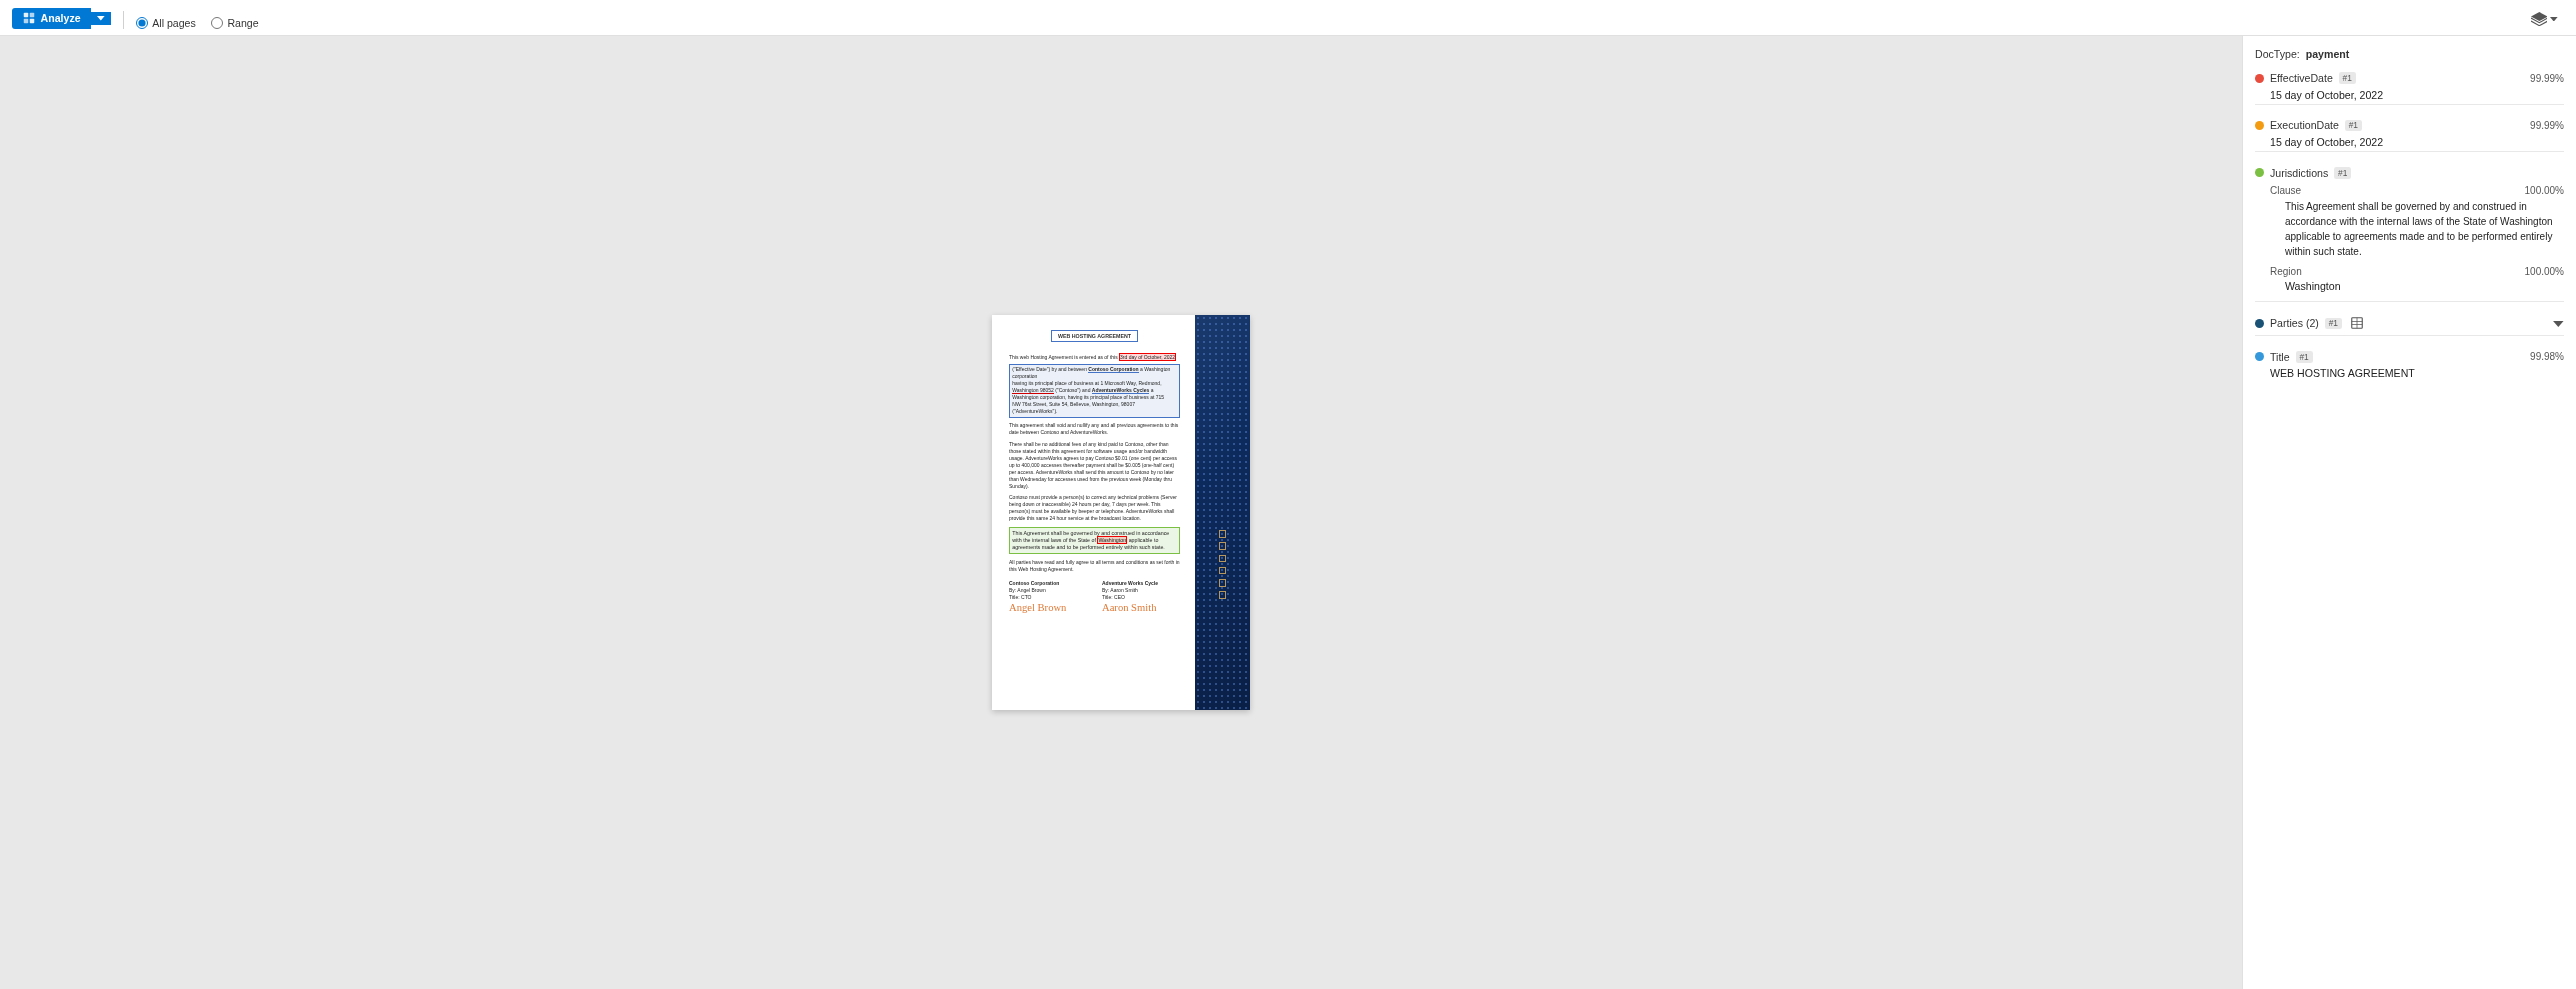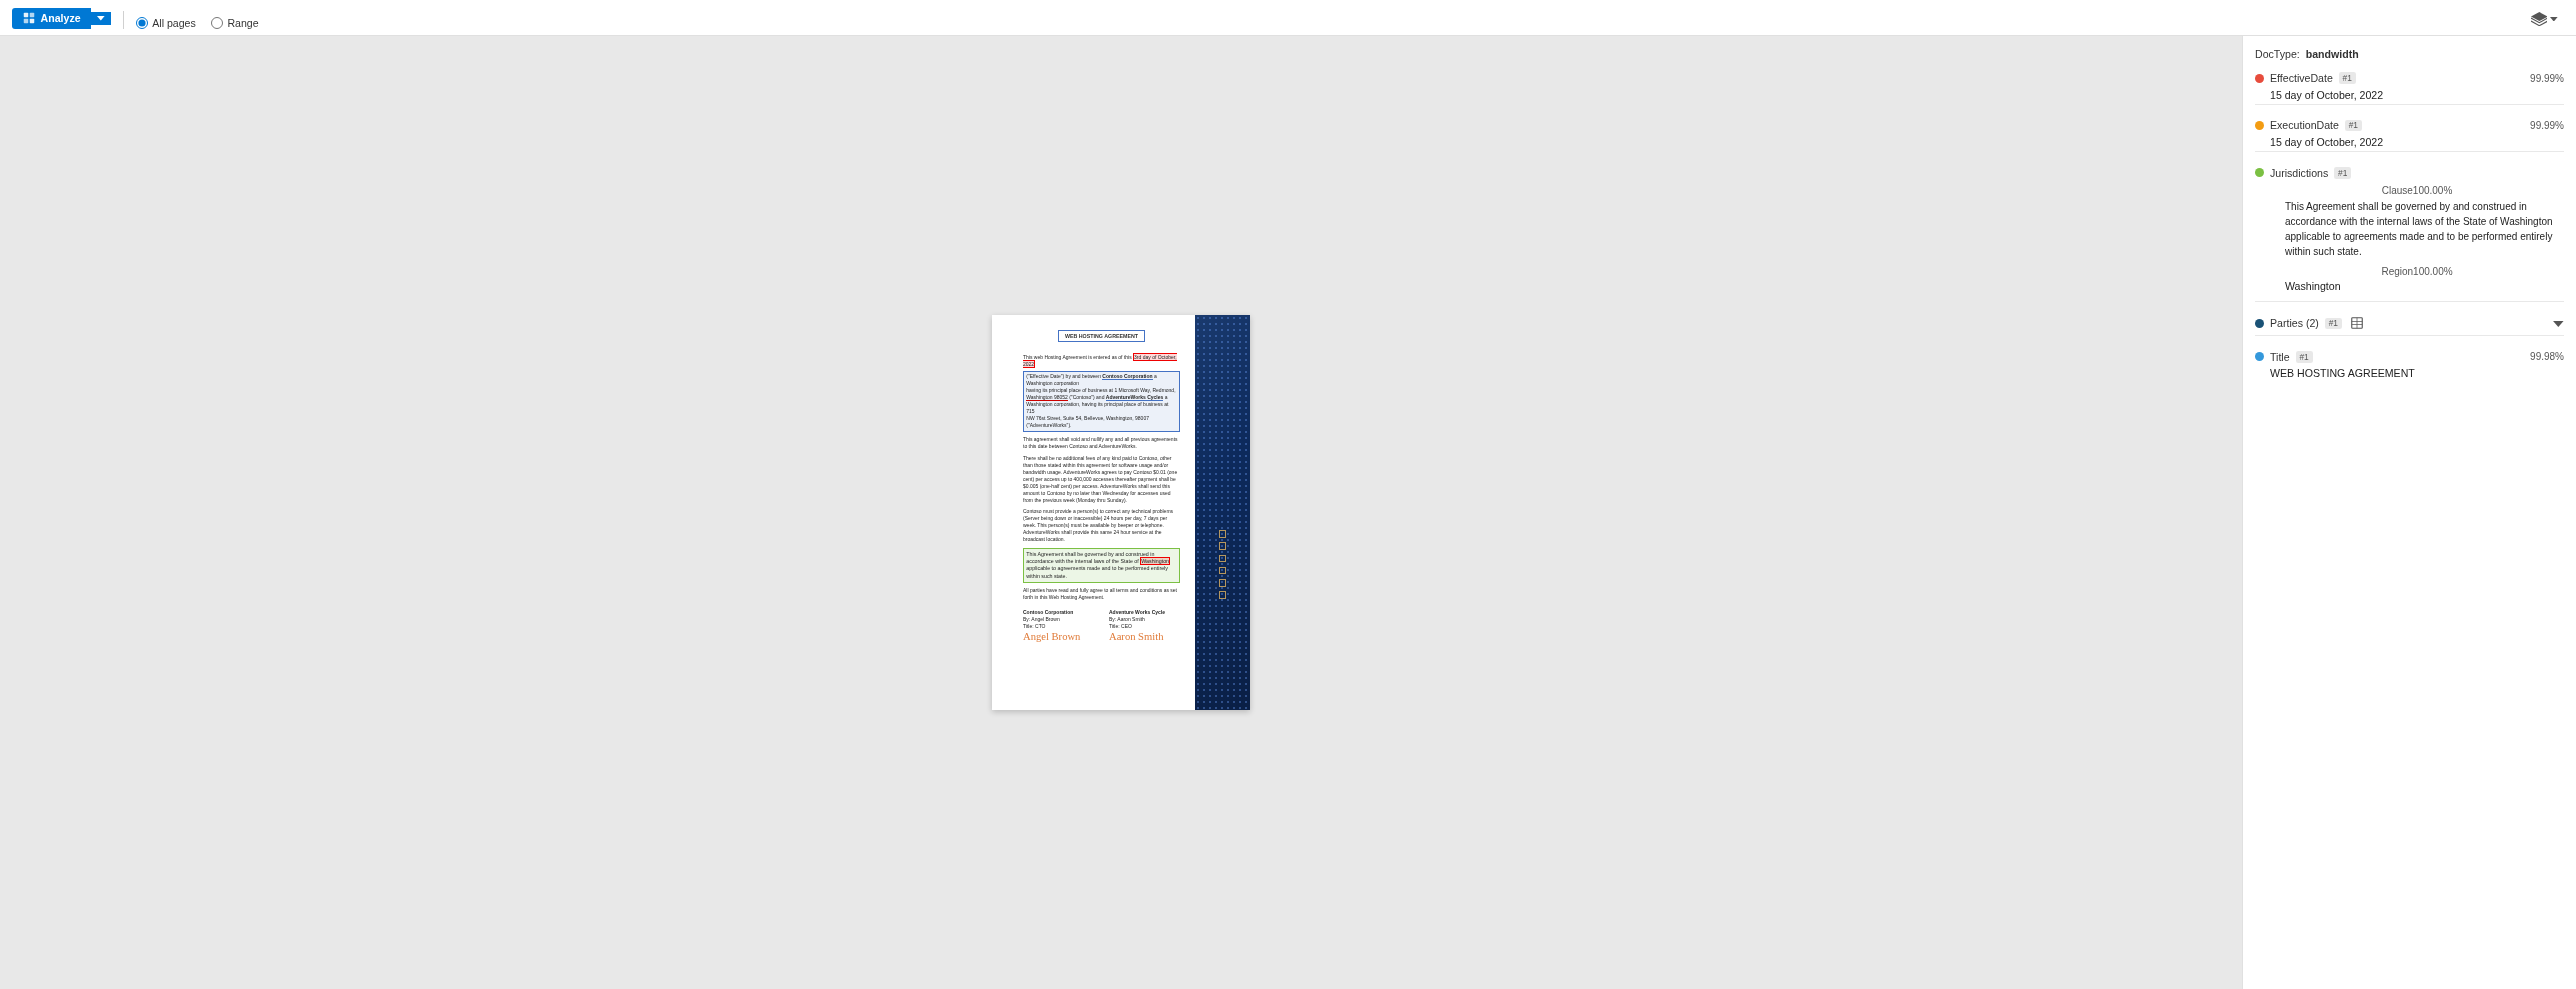--- a/index.html
+++ b/index.html
@@ -62,21 +62,21 @@
     .small-squares {
       position: absolute; right: 10.6px; top: 213px;
     }
     .small-square {
       width: 7.6px; height: 7.6px; border: 1.1px solid rgba(255,200,100,0.7);
       margin: 2.3px; display: inline-block;
     }
 
     
     .doc-content {
-      padding: 15px 15px 15px 31px; font-size: 5.3px; line-height: 1.4; color: #222;
+      padding: 15px 15px 15px 17px; font-size: 5.3px; line-height: 1.4; color: #222;
       width: calc(100% - 55px);
     }
     .doc-title-box {
       border: 1.1px solid #4472c4; display: inline-block; padding: 1.5px 6px;
       font-weight: bold; font-size: 5.3px; margin-bottom: 6px; color: #333;
     }
     .highlight-red {
       background: rgba(255,0,0,0.15); border: 0.8px solid #e00;
       display: inline;
     }
@@ -129,21 +129,21 @@
       font-size: 8.4px; color: #555;
     }
     .field-confidence {
       margin-left: auto; font-size: 10px; color: #555;
     }
     .field-value {
       font-size: 10.6px; color: #222; margin-left: 15px; margin-top: 1.5px;
     }
     .field-subfield { margin-left: 15px; margin-top: 6px; }
     .field-subfield-header {
-      display: flex; align-items: center; justify-content: center;
+      display: flex; align-items: center; justify-content: space-between;
       font-size: 10px; color: #555; margin-bottom: 2.3px;
     }
     .field-subfield-value { font-size: 10.6px; color: #222; }
     .field-subfield-text {
       font-size: 10px; color: #222; line-height: 1.5; margin-left: 15px; margin-top: 3px;
     }
     .chevron-icon { margin-left: auto; cursor: pointer; }
 
     .divider { height: 0.8px; background: #e8e8e8; margin: 3px 0 9px 0; }
   </style>
@@ -262,21 +262,21 @@
     </div>
   </div>
 
   <div class="right-panel">
 
 
     <div class="panel-body">
 
       <div class="doctype-row">
         <span>DocType:</span>
-        <span class="doctype-value">bandwidth</span>
+        <span class="doctype-value">payment</span>
       </div>
 
       <div class="field-item">
         <div class="field-header">
           <div class="field-dot" style="background:#e74c3c;"></div>
           <span class="field-name">EffectiveDate</span>
           <span class="field-badge">#1</span>
           <span class="field-confidence">99.99%</span>
         </div>
         <div class="field-value">15 day of October, 2022</div>

